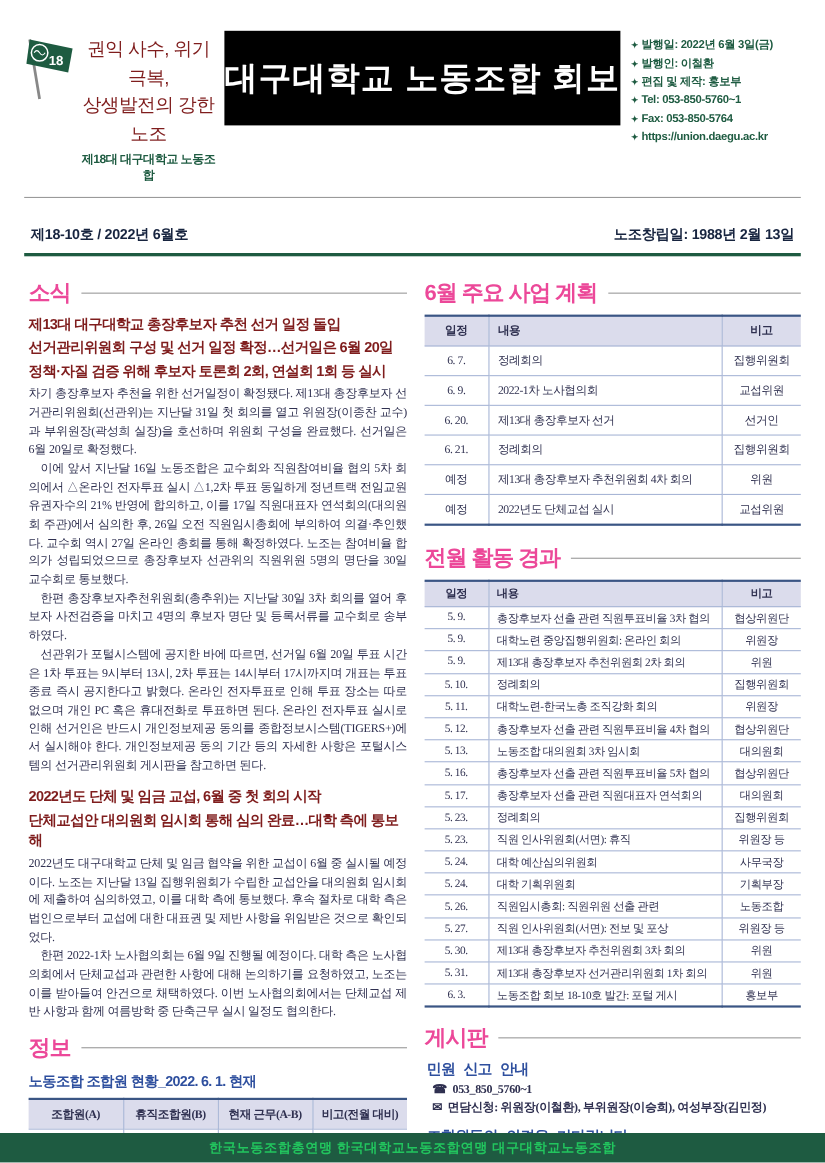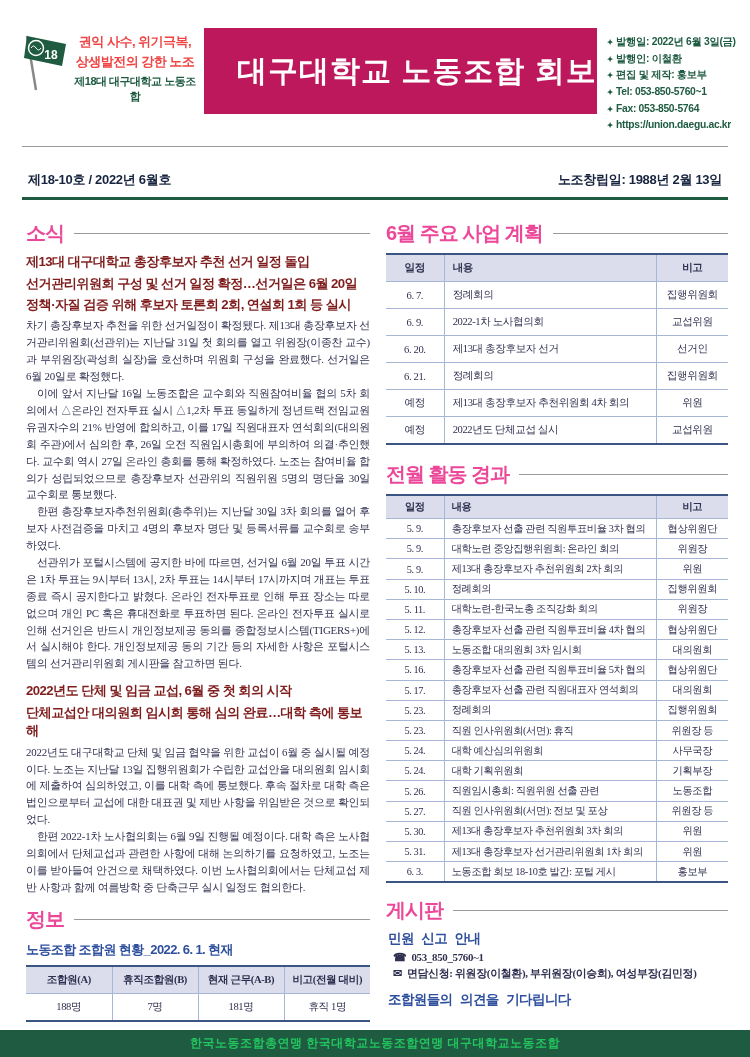--- a/index.html
+++ b/index.html
@@ -8,26 +8,26 @@
     position:relative; width:750px; height:1057px; margin:0 auto;
     background:#ffffff; overflow:hidden;
     font-family:"Liberation Serif", serif; color:#2f3050;
   }
   
   .header { display:flex; align-items:flex-start; padding:26px 22px 0 20px; }
   .brand { width:178px; flex:0 0 178px; padding-top:6px; }
   .brand-top { display:flex; align-items:flex-start; }
   .flag { flex:0 0 52px; margin-top:-2px; }
   .slogans { text-align:center; }
-  .slogan { font-family:"Liberation Sans", sans-serif; font-weight:bold;
-    font-size:13px; color:#ef4444; line-height:1.5; letter-spacing:-0.5px; }
+  .slogan { font-family:"Liberation Sans", sans-serif; font-weight:normal;
+    font-size:17px; color:#7f1d1d; line-height:1.5; letter-spacing:-0.5px; }
   .org-line { font-family:"Liberation Sans", sans-serif; font-weight:bold;
     font-size:11px; color:#1e5b41; margin-top:3px; text-align:center; letter-spacing:-0.5px; }
-  .masthead { flex:1; background:#be185d; height:86px; margin:2px 10px 0 6px;
-    display:flex; align-items:center; justify-content:center;padding-left:33px; }
+  .masthead { flex:1; background:#000000; height:86px; margin:2px 10px 0 6px;
+    display:flex; align-items:center; justify-content:center; }
   .masthead-title { font-family:"Liberation Sans", sans-serif; font-weight:bold;
     color:#ffffff; font-size:30px; letter-spacing:1px; white-space:nowrap; }
   .pub-meta { flex:0 0 168px; padding-top:8px; }
   .pub-meta-item { font-family:"Liberation Sans", sans-serif; font-size:10.3px;
     font-weight:bold; color:#1e5b41; line-height:1.62; letter-spacing:-0.3px;
     display:flex; align-items:baseline; }
   .pub-meta-item .bullet { font-size:8px; margin-right:3px; }
   
   .issue-bar { margin:12px 22px 0 22px; border-top:1px solid #9a9a9a;
     border-bottom:3px solid #1e5b41; display:flex; justify-content:space-between;

